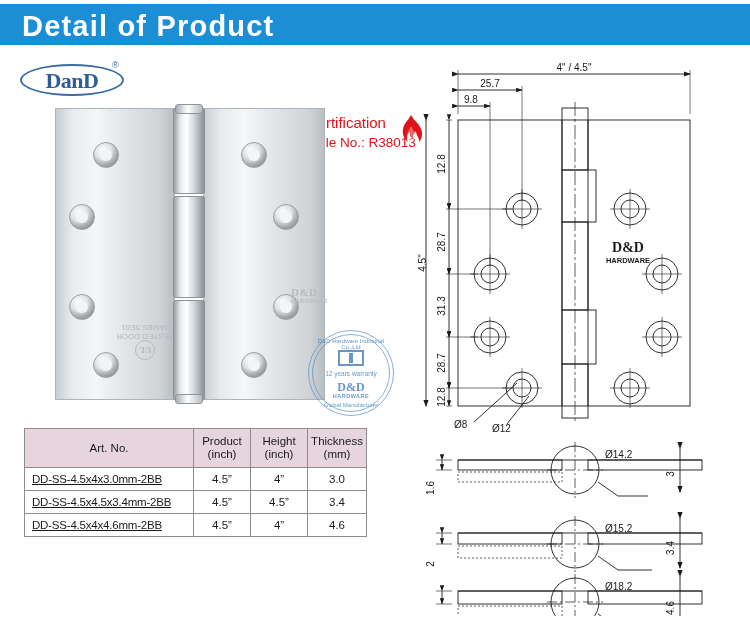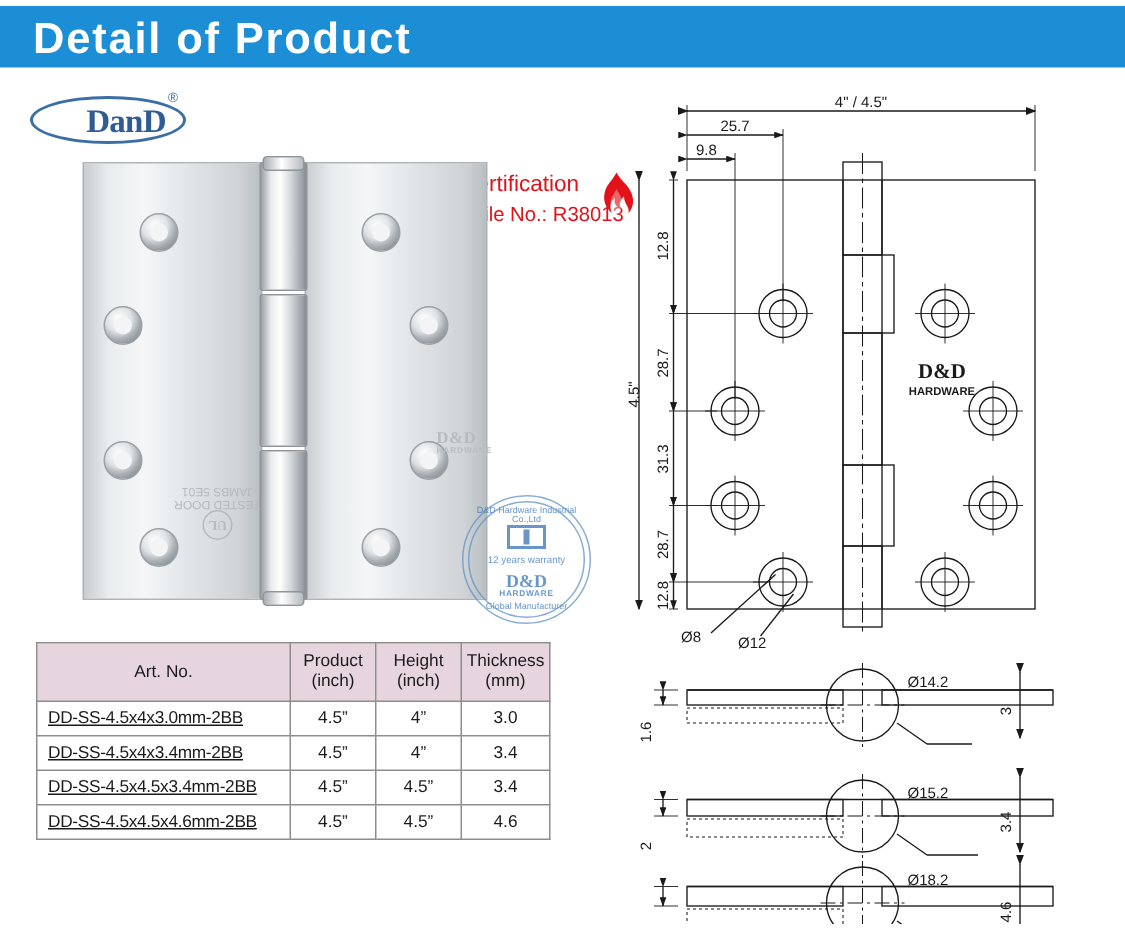--- a/index.html
+++ b/index.html
@@ -22,21 +22,21 @@
   }
 
   
   .brandrow{position:absolute;left:0;top:52px;width:750px;height:52px;}
   .logo-wrap{position:absolute;left:20px;top:6px;width:110px;height:40px;}
   .logo-ellipse{
     position:absolute;left:0;top:6px;width:104px;height:32px;
     border:2px solid #3a6ea5;border-radius:52px/16px;box-sizing:border-box;
   }
   .logo-text{
-    position:absolute;left:12px;top:10px;width:104px;text-align:center;
+    position:absolute;left:0;top:10px;width:104px;text-align:center;
     font-family:"Liberation Serif", serif;font-weight:bold;font-size:22px;
     color:#2f5c94;letter-spacing:-0.5px;
   }
   .logo-reg{
     position:absolute;left:92px;top:2px;font-size:9px;color:#3a6ea5;
   }
 
   
   .ul-mark{position:absolute;left:138px;top:58px;width:56px;height:42px;}
   .ul-circle{
@@ -281,35 +281,29 @@
       </tr>
     </thead>
     <tbody>
       <tr>
         <td class="art">DD-SS-4.5x4x3.0mm-2BB</td>
         <td>4.5”</td>
         <td>4”</td>
         <td>3.0</td>
       </tr>
       <tr>
-        <td class="art">DD-SS-4.5x4x3.4mm-2BB</td>
-        <td>4.5”</td>
-        <td>4”</td>
-        <td>3.4</td>
-      </tr>
-      <tr>
         <td class="art">DD-SS-4.5x4.5x3.4mm-2BB</td>
         <td>4.5”</td>
         <td>4.5”</td>
         <td>3.4</td>
       </tr>
       <tr>
-        <td class="art">DD-SS-4.5x4.5x4.6mm-2BB</td>
+        <td class="art">DD-SS-4.5x4x4.6mm-2BB</td>
         <td>4.5”</td>
-        <td>4.5”</td>
+        <td>4”</td>
         <td>4.6</td>
       </tr>
     </tbody>
   </table>
 
   <div class="drawing">
     <svg width="338" height="560" viewBox="0 0 338 560">
       <defs>
         <marker id="ah" markerWidth="8" markerHeight="6" refX="7" refY="3" orient="auto">
           <path d="M0,0 L8,3 L0,6 z" fill="#1a1a1a"></path>

